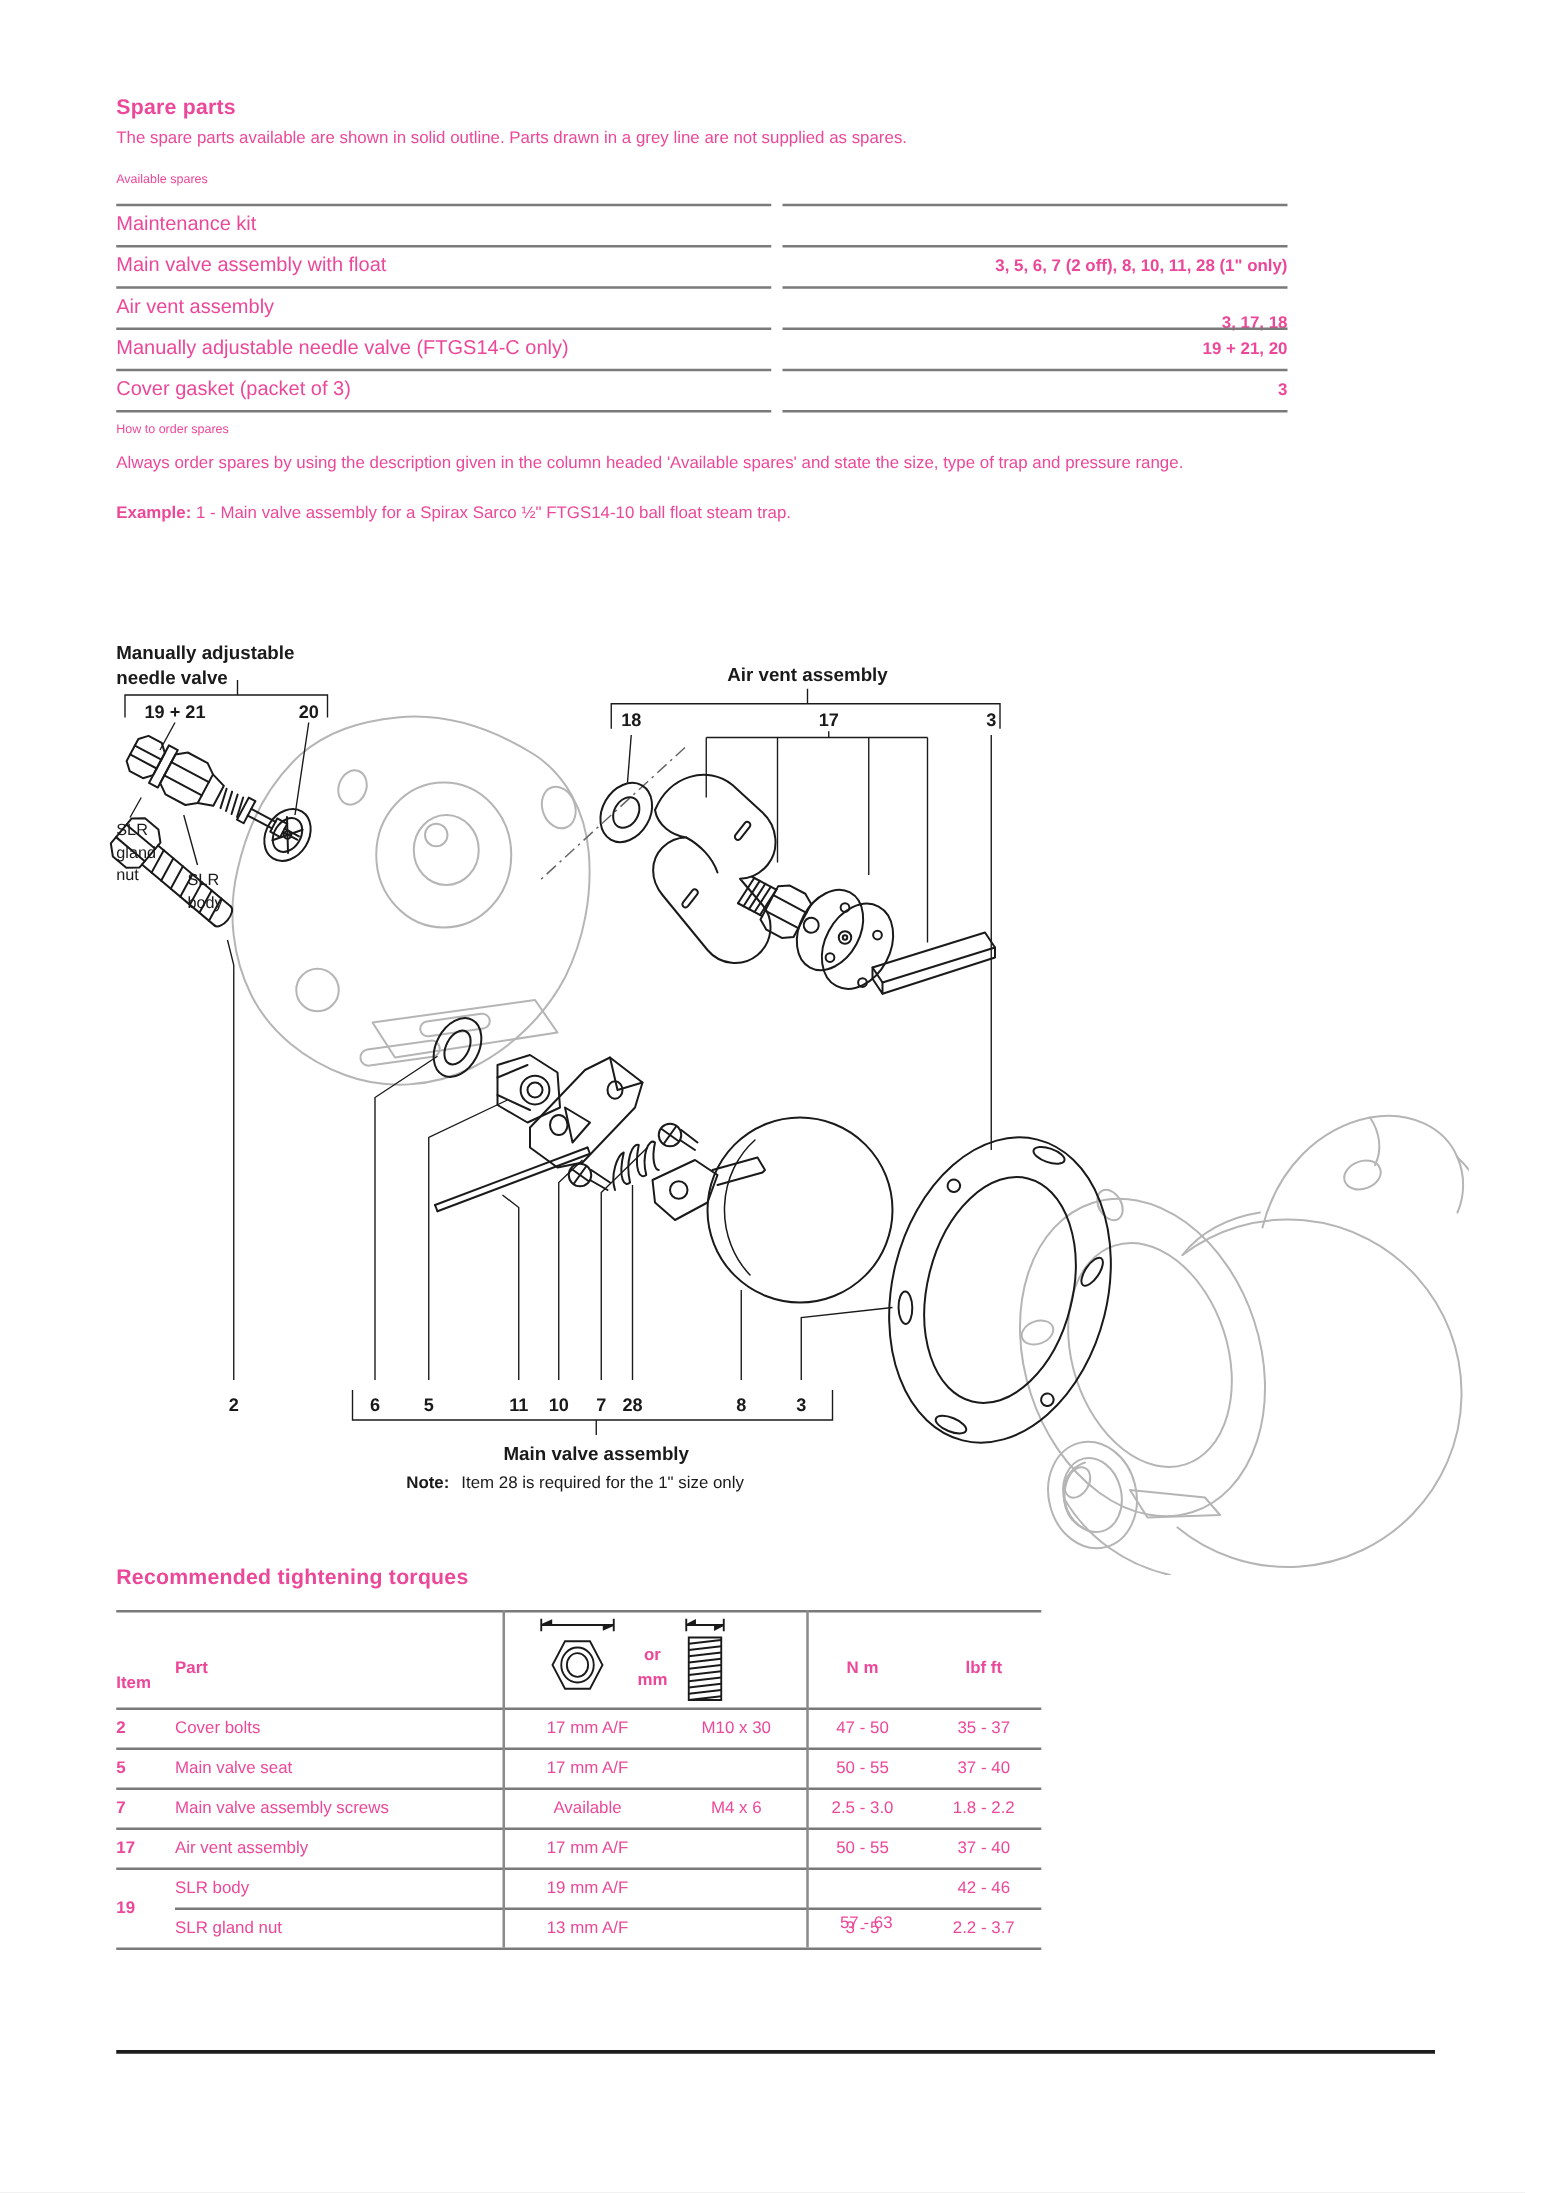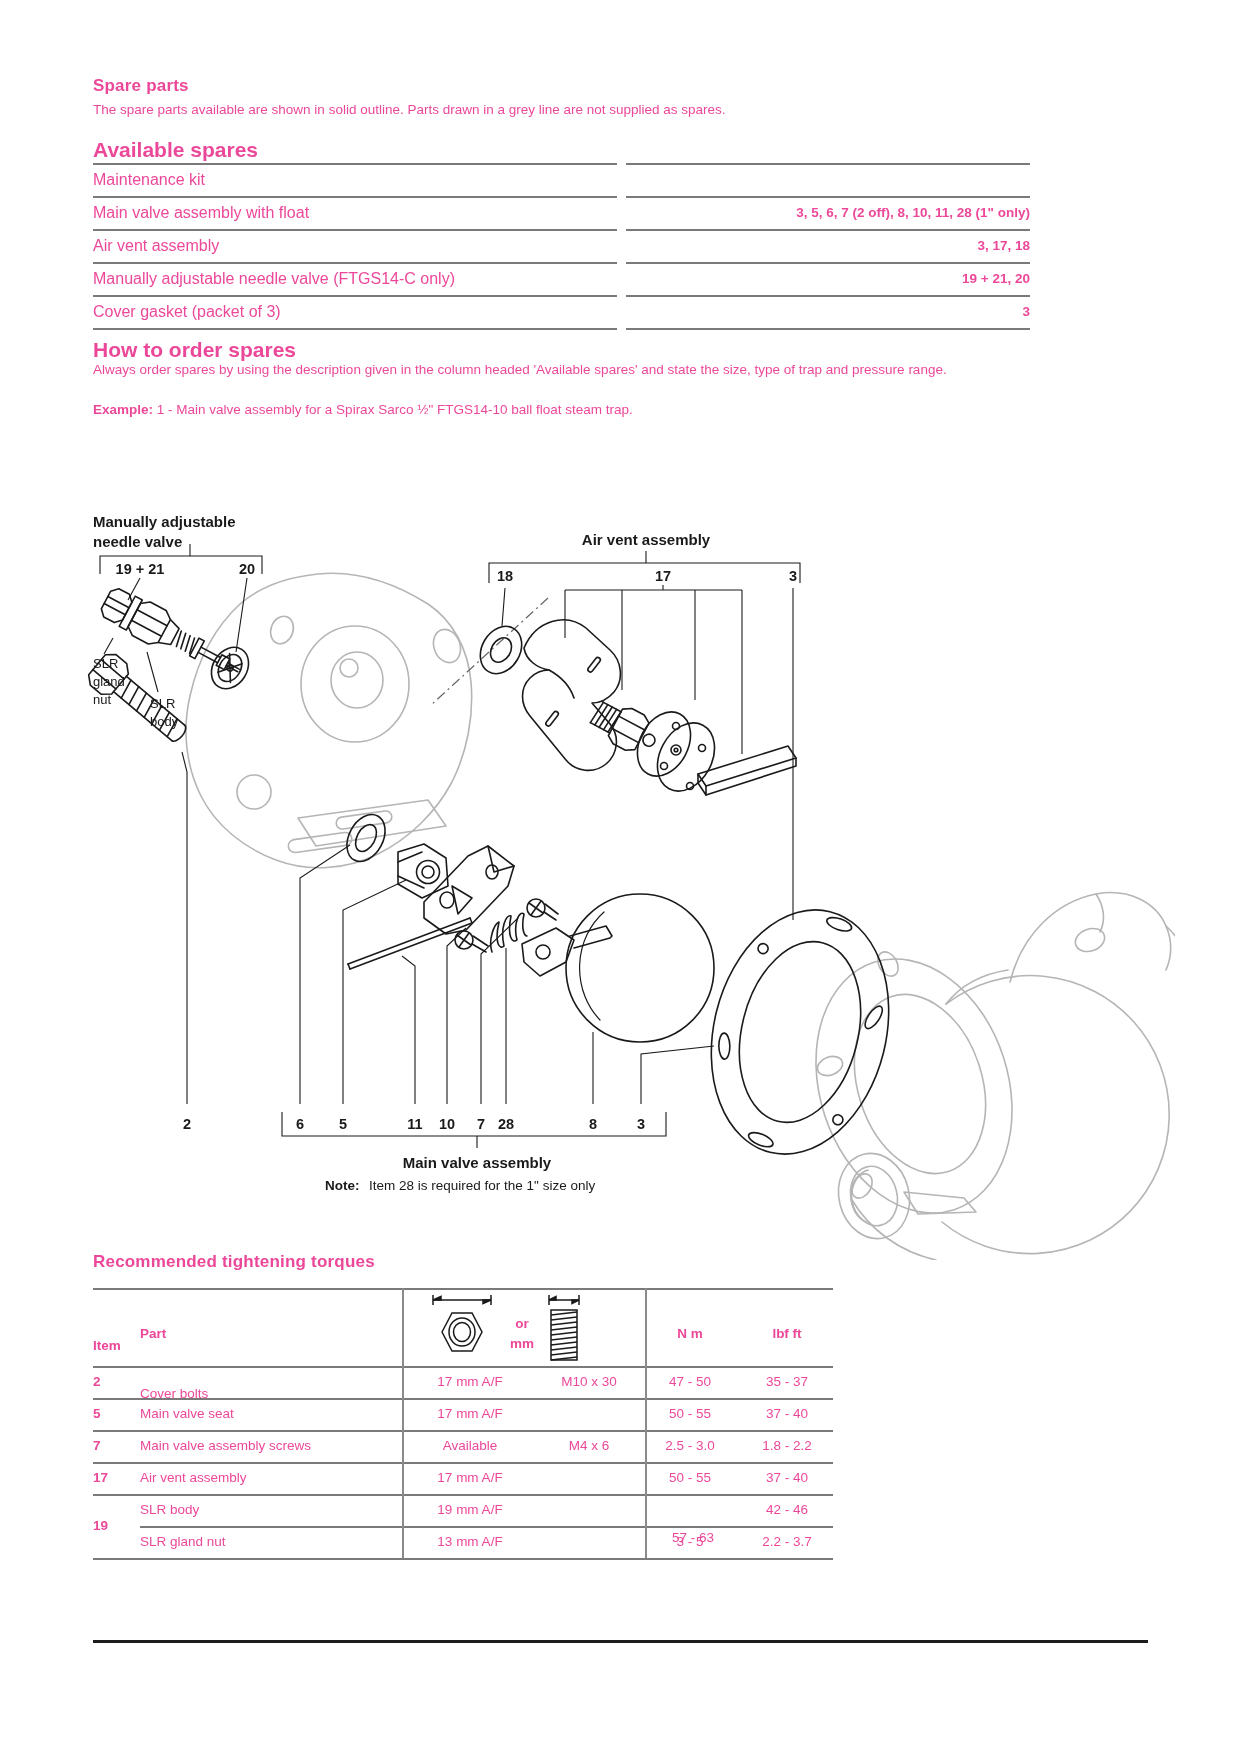--- a/index.html
+++ b/index.html
@@ -3,21 +3,21 @@
 <meta charset="utf-8">
 <style>
   html,body{margin:0;padding:0;background:#e8e8e8;}
   .page{
     position:relative;width:1241px;height:1754px;background:#ffffff;
     font-family:"Liberation Sans", sans-serif;color:#ec4899;overflow:hidden;
     margin:0 auto;
   }
   .abs{position:absolute;}
   .h1{font-size:17px;font-weight:bold;letter-spacing:.2px;}
-  .h2{font-size:21px;font-weight:bold;}
+  .h2{font-size:10px;font-weight:normal;}
   .body-text{font-size:13.5px;line-height:19px;}
   .rule{position:absolute;background:#7a7a7a;height:2px;}
   .rule-dark{position:absolute;background:#1c1c1c;}
   .vrule{position:absolute;background:#8a8a8a;width:1.5px;}
   
   .sp-label{position:absolute;left:0;font-size:16px;height:24px;line-height:32px;white-space:nowrap;}
   .sp-value{position:absolute;right:0;font-size:13.5px;font-weight:bold;height:32px;line-height:32px;white-space:nowrap;text-align:right;}
   
   .tt-cell{position:absolute;font-size:13.5px;height:32px;line-height:32px;white-space:nowrap;}
   .tt-bold{font-weight:bold;}
@@ -47,21 +47,21 @@
     <div class="rule" style="top:0;left:0;width:524px;"></div>
     <div class="rule" style="top:0;left:533px;width:404px;"></div>
     <div class="sp-label" style="top:1px;">Maintenance kit</div>
     <div class="rule" style="top:33px;left:0;width:524px;"></div>
     <div class="rule" style="top:33px;left:533px;width:404px;"></div>
     <div class="sp-label" style="top:34px;">Main valve assembly with float</div>
     <div class="sp-value" style="top:34px;">3, 5, 6, 7 (2 off), 8, 10, 11, 28 (1" only)</div>
     <div class="rule" style="top:66px;left:0;width:524px;"></div>
     <div class="rule" style="top:66px;left:533px;width:404px;"></div>
     <div class="sp-label" style="top:67px;">Air vent assembly</div>
-    <div class="sp-value" style="top:67px;">3, 17, 18</div>
+    <div class="sp-value" style="top:79px;">3, 17, 18</div>
     <div class="rule" style="top:99px;left:0;width:524px;"></div>
     <div class="rule" style="top:99px;left:533px;width:404px;"></div>
     <div class="sp-label" style="top:100px;">Manually adjustable needle valve (FTGS14-C only)</div>
     <div class="sp-value" style="top:100px;">19 + 21, 20</div>
     <div class="rule" style="top:132px;left:0;width:524px;"></div>
     <div class="rule" style="top:132px;left:533px;width:404px;"></div>
     <div class="sp-label" style="top:133px;">Cover gasket (packet of 3)</div>
     <div class="sp-value" style="top:133px;">3</div>
     <div class="rule" style="top:165px;left:0;width:524px;"></div>
     <div class="rule" style="top:165px;left:533px;width:404px;"></div>
@@ -356,21 +356,21 @@
         <line x1="122" y1="43" x2="148" y2="40"></line>
           <line x1="122" y1="48" x2="148" y2="45"></line>
         <line x1="122" y1="53" x2="148" y2="50"></line>
           <line x1="122" y1="58" x2="148" y2="55"></line>
         <line x1="122" y1="63" x2="148" y2="60"></line>
           <line x1="122" y1="68" x2="148" y2="65"></line>
       </g>
     </svg>
 
     <div class="tt-cell tt-bold" style="left:0;top:78px;">2</div>
-    <div class="tt-cell" style="left:47px;top:78px;margin-top:12px;">Cover bolts</div>
+    <div class="tt-cell" style="left:47px;top:78px;">Cover bolts</div>
     <div class="tt-cell tt-center" style="left:312px;top:78px;width:130px;">17 mm A/F</div>
     <div class="tt-cell tt-center" style="left:442px;top:78px;width:108px;">M10 x 30</div>
     <div class="tt-cell tt-center" style="left:557px;top:78px;width:80px;text-align:center;">47 - 50</div>
     <div class="tt-cell tt-center" style="left:654px;top:78px;width:80px;">35 - 37</div>
 
     <div class="tt-cell tt-bold" style="left:0;top:110px;">5</div>
     <div class="tt-cell" style="left:47px;top:110px;">Main valve seat</div>
     <div class="tt-cell tt-center" style="left:312px;top:110px;width:130px;">17 mm A/F</div>
     <div class="tt-cell tt-center" style="left:557px;top:110px;width:80px;">50 - 55</div>
     <div class="tt-cell tt-center" style="left:654px;top:110px;width:80px;">37 - 40</div>

